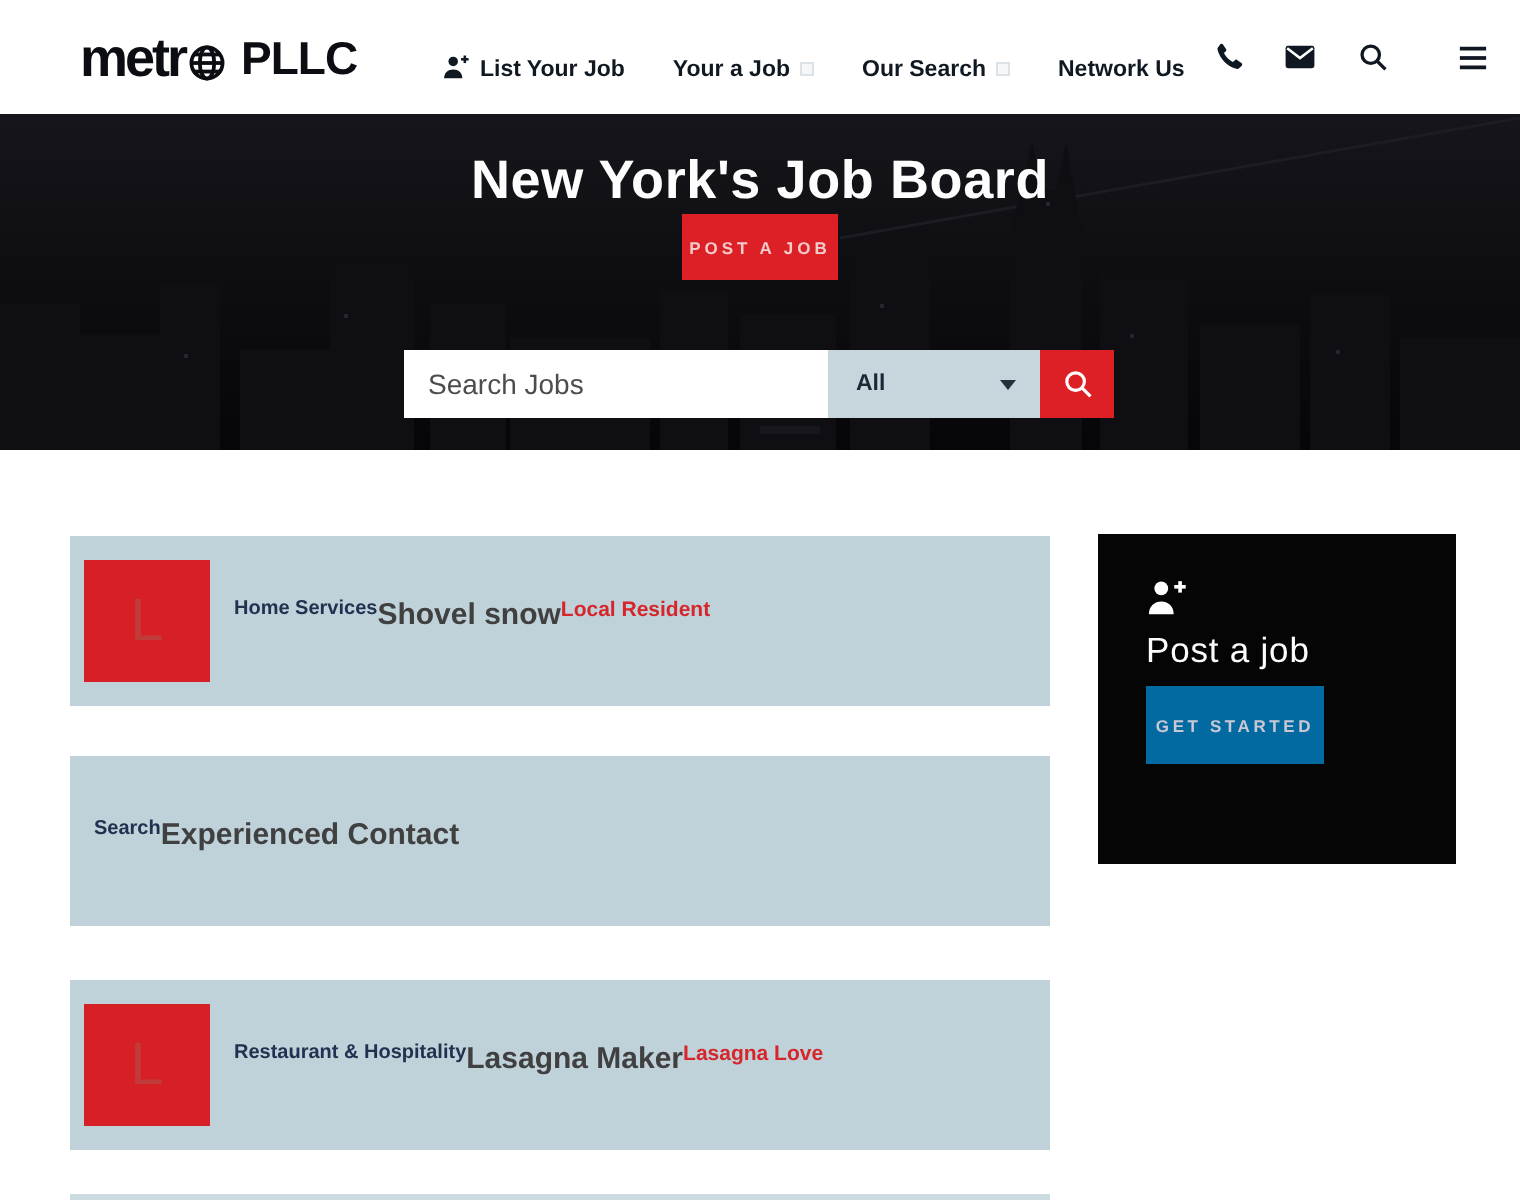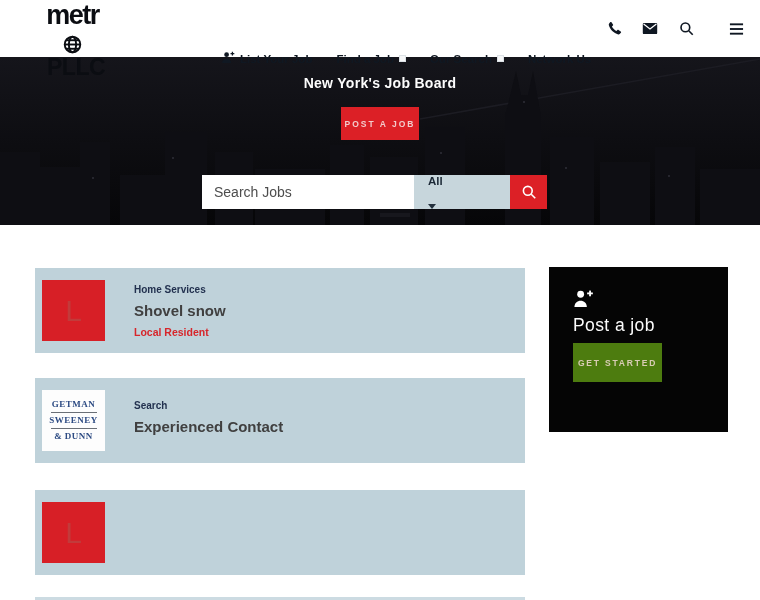--- a/index.html
+++ b/index.html
@@ -1,62 +1,62 @@
 <!DOCTYPE html>
 <html><head>
 <meta charset="utf-8">
 <style>
   * { margin:0; padding:0; box-sizing:border-box; }
   body { background:#9a9a9a; font-family:"Liberation Sans", sans-serif; }
   .screen { position:relative; width:760px; height:600px; background:#ffffff; overflow:hidden; margin:0 auto; }
 
   
   .header { position:absolute; top:0; left:0; width:760px; height:57px; background:#ffffff; z-index:5; }
-  .logo { position:absolute; left:40px; top:0; height:59px; display:flex; align-items:center; cursor:pointer; color:#0b0d12;flex-direction:column; }
+  .logo { position:absolute; left:40px; top:0; height:59px; display:flex; align-items:center; cursor:pointer; color:#0b0d12; }
   .logo .word1 { font-size:27px; font-weight:800; letter-spacing:-1.5px; }
   .logo .globe { margin:4px 1px 0 1px; display:flex; }
   .logo .word2 { font-size:23px; font-weight:800; letter-spacing:-0.5px; margin-left:7px; }
-  .mainnav { position:absolute; left:221px; top:0; height:69px; display:flex; align-items:center; gap:24px;margin-top:24px; }
+  .mainnav { position:absolute; left:221px; top:0; height:69px; display:flex; align-items:center; gap:24px; }
   .navitem { display:flex; align-items:center; gap:5px; font-size:11.5px; font-weight:700; color:#101822; cursor:pointer; white-space:nowrap; }
   .navitem .sq { width:7px; height:7px; border:1px solid #dde2e6; background:#f6f7f8; display:inline-block; }
   .hicons { position:absolute; right:12px; top:0; height:57px; display:flex; align-items:center; gap:0; }
   .hicon { width:24px; height:24px; display:flex; align-items:center; justify-content:center; color:#0f1722; cursor:pointer; margin-right:12px; }
   .hicon.last { margin-left:14px; margin-right:0; }
 
   
   .hero { position:absolute; top:57px; left:0; width:760px; height:168px; background:linear-gradient(180deg,#121217 0%,#0b0b0e 55%,#060607 100%); overflow:hidden; }
   .hero svg.sky { position:absolute; left:0; top:0; }
-  .hero-title { position:absolute; top:18px; left:0; width:760px; text-align:center; color:#fdfdfd; font-size:14px; font-weight:700; letter-spacing:0.3px; }
+  .hero-title { position:absolute; top:18px; left:0; width:760px; text-align:center; color:#fdfdfd; font-size:27px; font-weight:700; letter-spacing:0.3px; }
   .hero-cta { position:absolute; left:341px; top:50px; width:78px; height:33px; background:#dc2026; border:none; color:#f2cbcb; font-family:"Liberation Sans",sans-serif; font-size:8.5px; font-weight:700; letter-spacing:2px; cursor:pointer; }
   .searchbar { position:absolute; left:202px; top:118px; height:34px; display:flex; }
   .searchbar input { width:212px; height:34px; border:none; background:#ffffff; padding:0 12px; font-family:"Liberation Sans",sans-serif; font-size:14px; color:#333; outline:none; }
   .searchbar input::placeholder { color:#4d4d4d; opacity:1; }
-  .cat-select { width:96px; height:34px; background:#c7d6dc; display:flex; justify-content:space-between; padding:0 12px 0 14px; cursor:pointer;flex-direction:column; }
+  .cat-select { width:106px; height:34px; background:#c7d6dc; display:flex; align-items:center; justify-content:space-between; padding:0 12px 0 14px; cursor:pointer; }
   .cat-select .val { font-size:11.5px; font-weight:700; color:#1b2836; }
   .cat-select .caret { width:0; height:0; border-left:4px solid transparent; border-right:4px solid transparent; border-top:5px solid #24313e; }
   .search-btn { width:37px; height:34px; background:#dc2026; border:none; display:flex; align-items:center; justify-content:center; cursor:pointer; }
 
   
   .card { position:absolute; left:35px; width:490px; height:85px; background:#bfd2da; display:flex; align-items:center; cursor:pointer; }
   .card .logo-box { margin-left:7px; width:63px; height:61px; flex:0 0 auto; display:flex; align-items:center; justify-content:center; }
   .logo-red { background:#d71f26; color:#c23b3b; font-size:30px; font-weight:400; }
   .logo-white { background:#fdfdfd; flex-direction:column; padding:6px 5px; }
   .logo-white .ln { font-family:"Liberation Serif", serif; font-size:9px; font-weight:700; letter-spacing:0.5px; color:#2d4b83; line-height:11px; text-align:center; width:100%; }
   .logo-white .rule { width:46px; height:1px; background:#6a6f76; margin:2px auto; }
-  .card .meta { margin-left:29px; display:flex; flex-direction:column; }
+  .card .meta { margin-left:12px; display:flex; flex-direction:row; }
   .card .cat { font-size:10px; font-weight:700; color:#22314f; margin-bottom:7px; }
   .card .title { font-size:15px; font-weight:700; color:#404040; margin-bottom:7px; }
   .card .company { font-size:10.5px; font-weight:700; color:#d7262b; }
   .card-sliver { position:absolute; left:35px; top:597px; width:490px; height:3px; background:#ccdbe2; }
 
   
   .sidebox { position:absolute; left:549px; top:267px; width:179px; height:165px; background:#050505; }
   .sidebox .icon { position:absolute; left:24px; top:22px; color:#ffffff; }
   .sidebox .stitle { position:absolute; left:24px; top:48px; color:#fcfcfc; font-size:17.5px; font-weight:400; letter-spacing:0.4px; }
-  .sidebox .scta { position:absolute; left:24px; top:76px; width:89px; height:39px; background:#4d7c0f; border:none; color:rgba(255,227,227,0.78); font-family:"Liberation Sans",sans-serif; font-size:8.5px; font-weight:700; letter-spacing:1.8px; cursor:pointer; }
+  .sidebox .scta { position:absolute; left:24px; top:76px; width:89px; height:39px; background:#0369a1; border:none; color:rgba(255,227,227,0.78); font-family:"Liberation Sans",sans-serif; font-size:8.5px; font-weight:700; letter-spacing:1.8px; cursor:pointer; }
 </style>
 </head>
 <body>
 
 <div class="screen">
 
   <div class="header">
     <div class="logo">
       <span class="word1">metr</span>
       <span class="globe">
@@ -79,21 +79,21 @@
           <svg width="14" height="13" viewBox="0 0 20 18" fill="#101822">
               <circle cx="8" cy="5" r="3.4"></circle>
               <path d="M1.5 17c0-4 2.9-6.2 6.5-6.2S14.5 13 14.5 17z"></path>
               <rect x="13.6" y="2.6" width="5.4" height="1.8"></rect>
               <rect x="15.4" y="0.8" width="1.8" height="5.4"></rect>
             </svg>
         </span>
         <span>List Your Job</span>
       </div>
       <div class="navitem">
-        <span>Find a Job</span>
+        <span>Your a Job</span>
         <span class="sq"></span>
       </div>
       <div class="navitem">
         <span>Our Search</span>
         <span class="sq"></span>
       </div>
       <div class="navitem">
         <span>Network Us</span>
       </div>
     </nav>
@@ -189,36 +189,34 @@
       <span>L</span>
     </div>
     <div class="meta">
       <span class="cat">Home Services</span>
       <span class="title">Shovel snow</span>
       <span class="company">Local Resident</span>
     </div>
   </div>
 
   <div class="card" style="top:378px;">
-    <div class="logo-box logo-white">
-      <span class="ln">GETMAN</span>
-      <span class="rule"></span>
-      <span class="ln">SWEENEY</span>
-      <span class="rule"></span>
-      <span class="ln">&amp; DUNN</span>
-    </div>
     <div class="meta">
       <span class="cat">Search</span>
       <span class="title">Experienced Contact</span>
     </div>
   </div>
 
   <div class="card" style="top:490px;">
     <div class="logo-box logo-red">
       <span>L</span>
+    </div>
+    <div class="meta">
+      <span class="cat">Restaurant &amp; Hospitality</span>
+      <span class="title">Lasagna Maker</span>
+      <span class="company">Lasagna Love</span>
     </div>
   </div>
 
   <div class="card-sliver"></div>
 
   <div class="sidebox">
     <span class="icon">
       <svg width="21" height="19" viewBox="0 0 22 19" fill="#ffffff">
           <circle cx="8" cy="5" r="3.6"></circle>
           <path d="M1.5 18.5c0-4.3 3-6.7 6.5-6.7s6.5 2.4 6.5 6.7z"></path>

